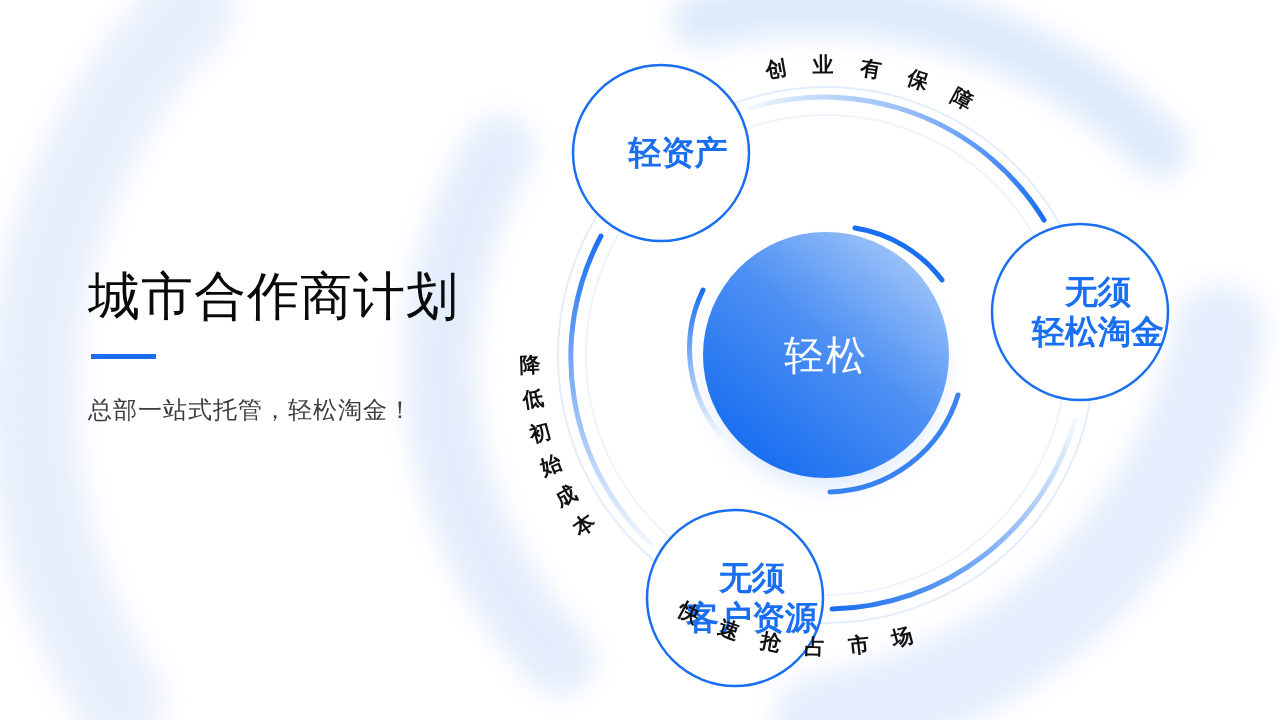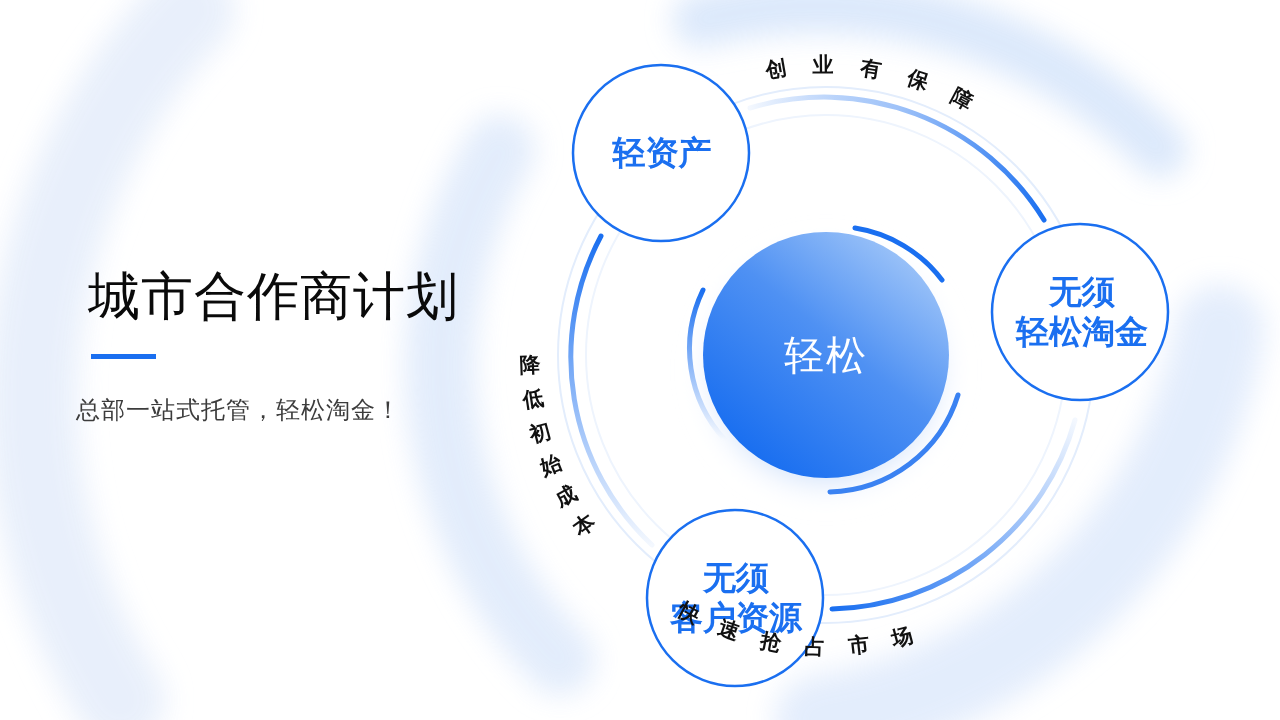--- a/index.html
+++ b/index.html
@@ -11,27 +11,27 @@
   .bg-layer { position:absolute; inset:0; pointer-events:none; }
   .title {
     position:absolute; left:88px; top:262px;
     font-size:52px; font-weight:normal; color:#0a0a0a; letter-spacing:1px;
     margin:0; white-space:nowrap;
   }
   .accent-bar {
     position:absolute; left:91px; top:354px; width:65px; height:5px; background:#1a6ff0;
   }
   .subtitle {
-    position:absolute; left:76px; top:394px;
+    position:absolute; left:88px; top:394px;
     font-size:24px; color:#3c3c3c; letter-spacing:1px; white-space:nowrap; margin:0;
   }
   .diagram { position:absolute; left:0; top:0; width:1280px; height:720px; }
   .feature-text {
     position:absolute; color:#1a6ff0; font-weight:bold; text-align:center;
-    font-size:33px; line-height:40px; transform:translate(-50%,-50%); white-space:nowrap;
+    font-size:33px; line-height:40px; transform:translate(-50%,-50%); white-space:nowrap;margin-left:16px;
   }
   .center-text {
     position:absolute; color:#ffffff; text-align:left;
     font-size:40px; line-height:48px; transform:translate(-50%,-50%); white-space:nowrap;
     letter-spacing:2px;
   }
   .ring-label {
     position:absolute; font-size:21px; font-weight:bold; color:#111;
     transform-origin:center center; width:24px; height:24px; text-align:center; line-height:24px;
   }

